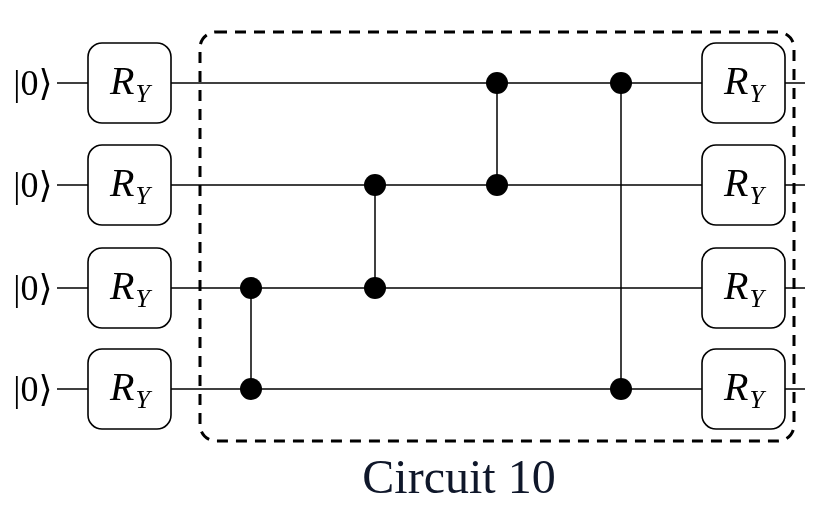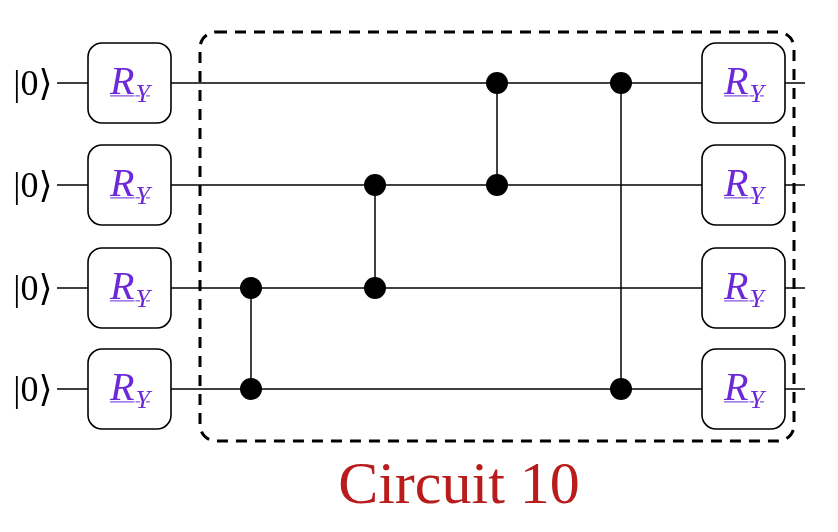--- a/index.html
+++ b/index.html
@@ -32,42 +32,41 @@
     position: absolute;
     transform: translate(-50%, -50%);
     font-size: 36px;
     color: #000;
     white-space: nowrap;
     line-height: 1;
   }
   .gate-label {
     position: absolute;
     transform: translate(-50%, -54%);
-    color: #6d28d9;
+    color: #000000;
     white-space: nowrap;
     line-height: 1;
     font-style: italic;
-    text-decoration: underline;
   }
   .gate-label .g-main {
     font-size: 40px;
     font-style: italic;
   }
   .gate-label .g-sub {
     font-size: 26px;
     font-style: italic;
     position: relative;
     top: 8px;
     left: 1px;
   }
   .caption {
     position: absolute;
     transform: translateX(-50%);
-    font-size: 60px;
-    color: #b91c1c;
+    font-size: 48px;
+    color: #0f172a;
     white-space: nowrap;
     line-height: 1;
   }
 </style>
 </head>
 <body>
 
 <div class="stage">
   <svg id="circuit-svg" width="838" height="532" viewBox="0 0 838 532">
       <rect x="200" y="32" width="594" height="409" rx="16" fill="none" stroke="#000000" stroke-width="3" stroke-dasharray="11 8"></rect>

